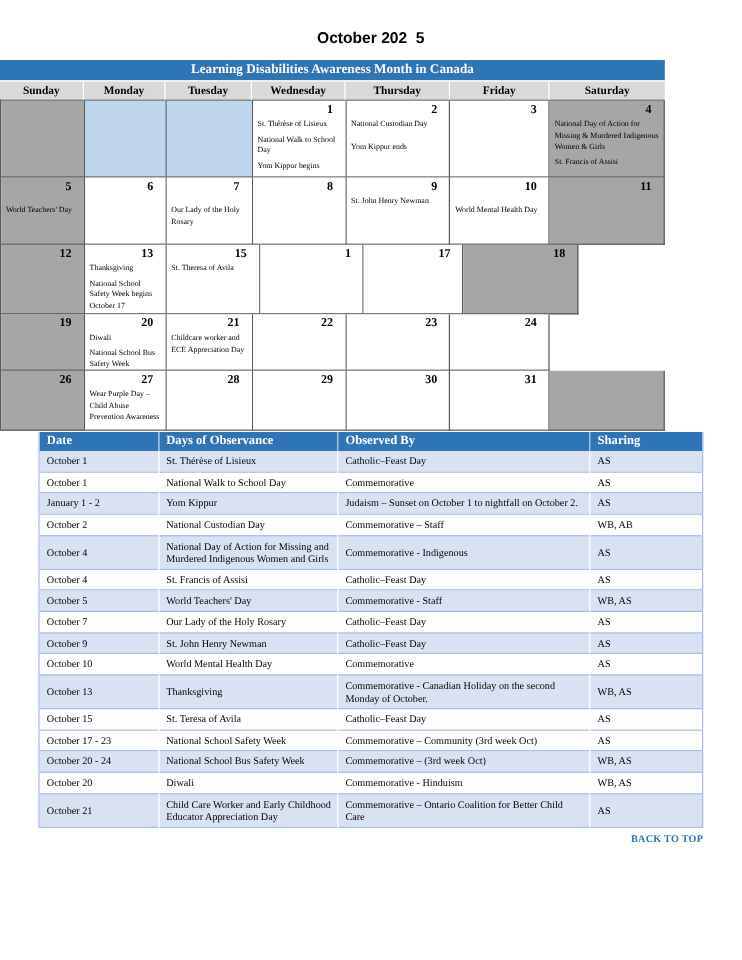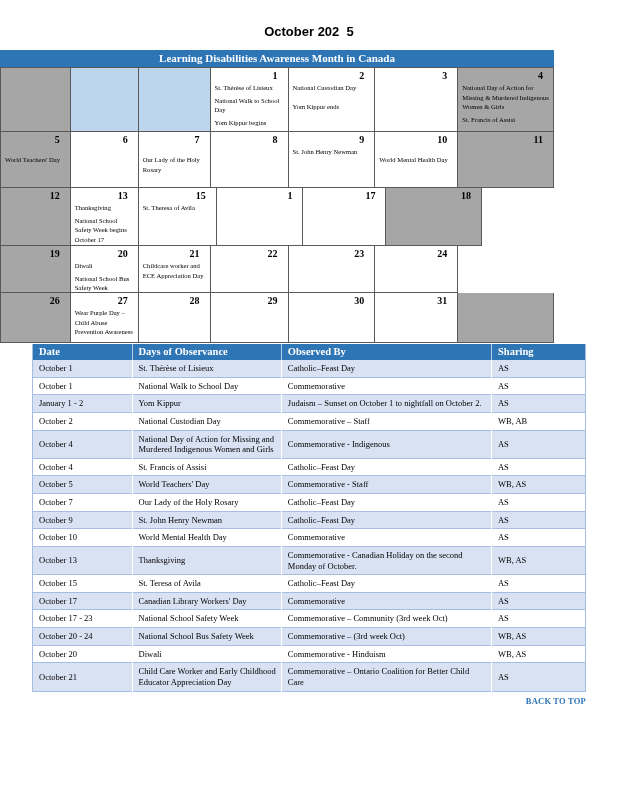--- a/index.html
+++ b/index.html
@@ -119,20 +119,29 @@
 </style>
 </head>
 <body>
 
 <div>
 
   <h1 class="title">October 202  5</h1>
 
   <div class="cal">
     <div class="banner">Learning Disabilities Awareness Month in Canada</div>
+    <div class="wdrow" id="weekdayRow">
+        <div class="wd" style="width: 12.6%;">Sunday</div>
+        <div class="wd" style="width: 12.3%;">Monday</div>
+        <div class="wd" style="width: 13%;">Tuesday</div>
+        <div class="wd" style="width: 14.1%;">Wednesday</div>
+        <div class="wd" style="width: 15.7%;">Thursday</div>
+        <div class="wd" style="width: 15%;">Friday</div>
+        <div class="wd" style="width: 17.3%;">Saturday</div>
+      </div>
     <div id="calGrid">
         <div class="week" style="height: 64px;">
           <div class="cell bg-gray" style="width: 12.6%;"></div>
           <div class="cell bg-blue" style="width: 12.3%;"></div>
           <div class="cell bg-blue" style="width: 13%;"></div>
           <div class="cell bg-white" style="width: 14.1%;">
             <div class="num">1</div>
             <div class="evt">St. Thérèse of Lisieux</div>
             <div class="evt">National Walk to School Day</div>
             <div class="evt">Yom Kippur begins</div>
@@ -328,26 +337,20 @@
           <td>Thanksgiving</td>
           <td>Commemorative - Canadian Holiday on the second Monday of October.</td>
           <td>WB, AS</td>
         </tr>
         <tr class="">
           <td>October 15</td>
           <td>St. Teresa of Avila</td>
           <td>Catholic–Feast Day</td>
           <td>AS</td>
         </tr>
-        <tr class="alt">
-          <td>October 17</td>
-          <td>Canadian Library Workers' Day</td>
-          <td>Commemorative</td>
-          <td>AS</td>
-        </tr>
         <tr class="">
           <td>October 17 - 23</td>
           <td>National School Safety Week</td>
           <td>Commemorative – Community (3rd week Oct)</td>
           <td>AS</td>
         </tr>
         <tr class="alt">
           <td>October 20 - 24</td>
           <td>National School Bus Safety Week</td>
           <td>Commemorative – (3rd week Oct)</td>

